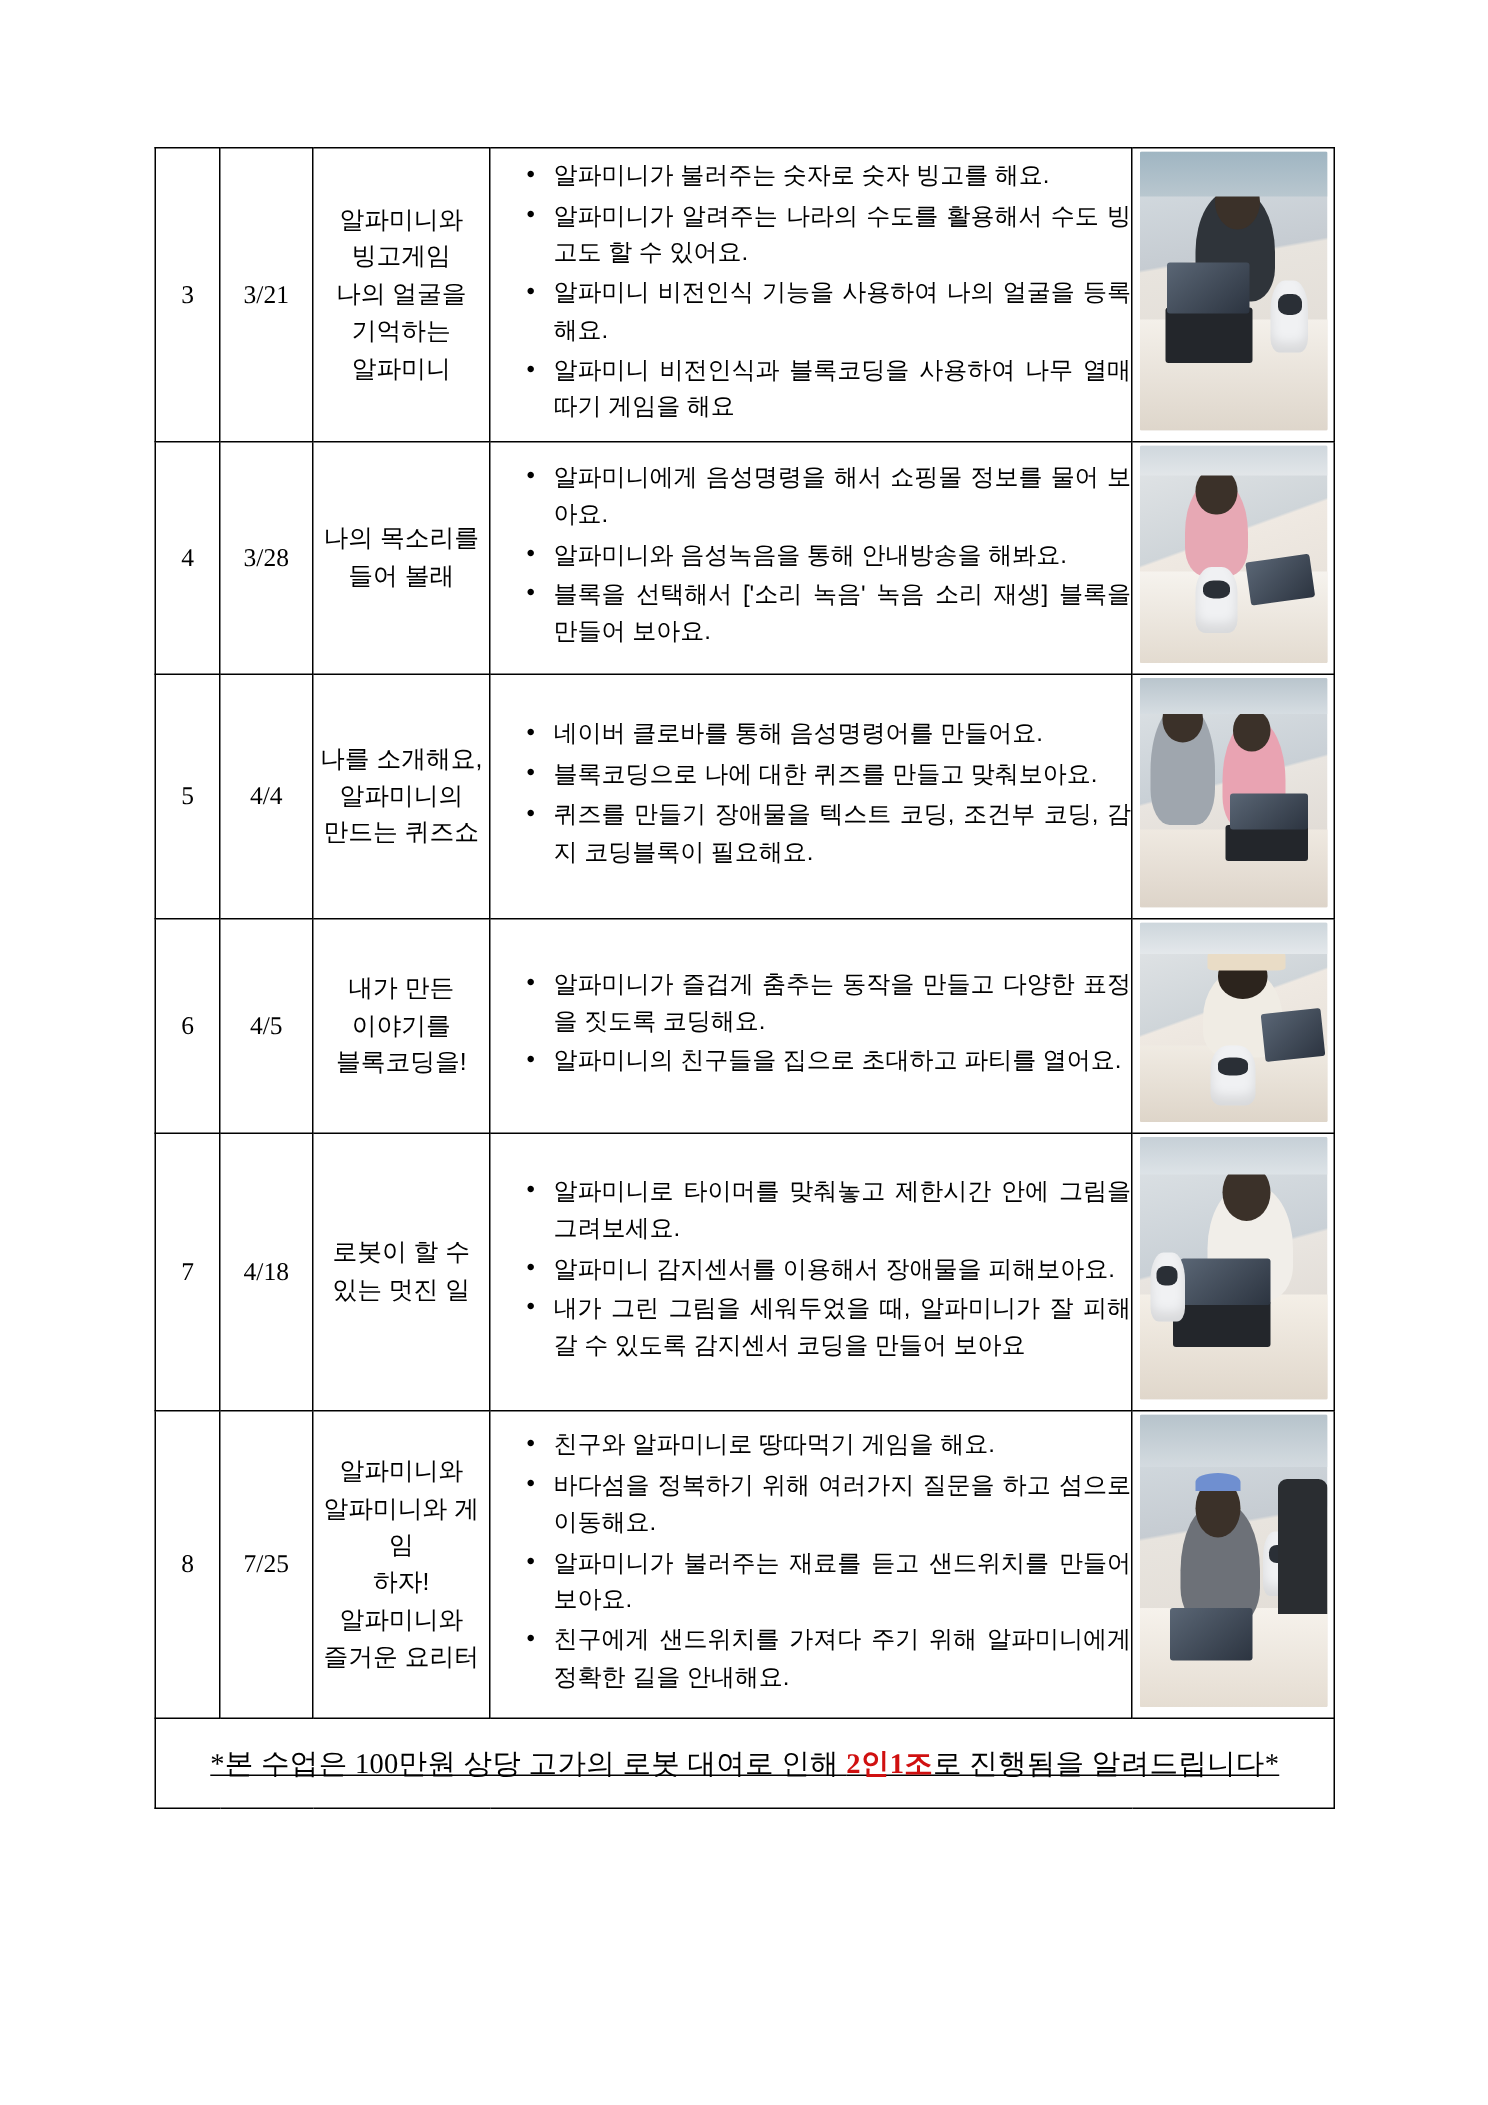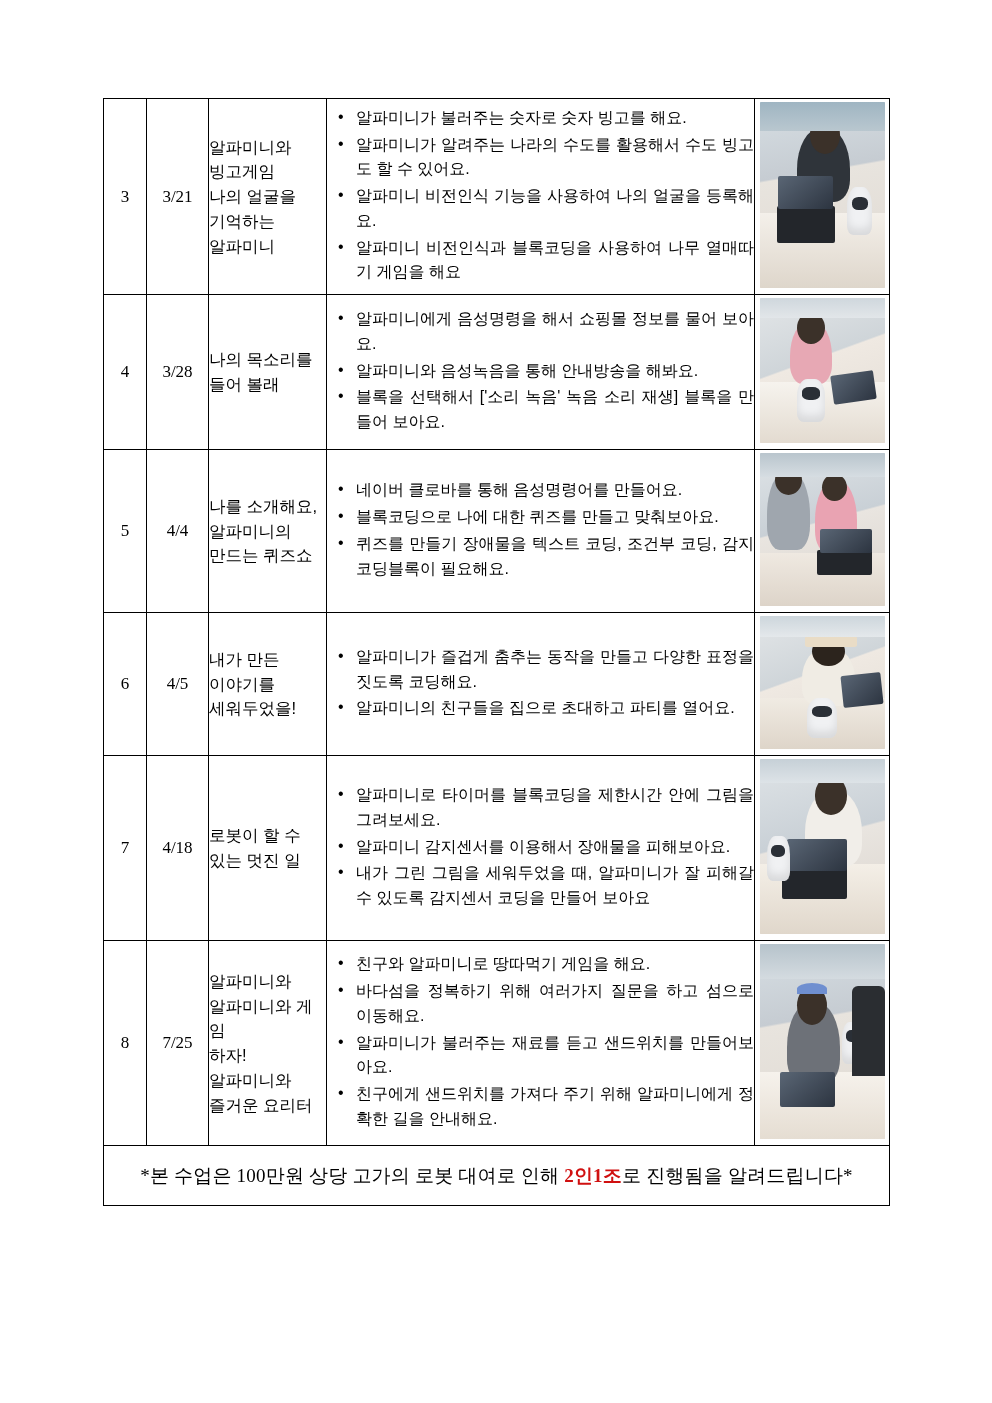--- a/index.html
+++ b/index.html
@@ -43,39 +43,40 @@
   .col-title { width: 118px; }
   .col-desc { width: 428px; }
   .col-photo { width: 135px; }
 
   .cell-no, .cell-date {
     text-align: center;
     font-size: 17px;
     font-family: "Liberation Serif", serif;
   }
   .cell-title {
+    text-align: center;
     font-size: 16.5px;
     line-height: 1.5;
     padding: 6px 6px;
     font-family: "Liberation Sans", sans-serif;
   }
   .cell-desc {
     padding: 8px 10px 8px 4px;
     font-size: 16px;
     line-height: 1.55;
     font-family: "Liberation Sans", sans-serif;
   }
   ul.bullets {
     margin: 0;
     padding: 0 0 0 28px;
     list-style: none;
   }
   ul.bullets li {
     position: relative;
-    margin: 0 0 2px 1px;
+    margin: 0 0 2px 14px;
     text-align: justify;
     text-justify: inter-character;
   }
   ul.bullets li::before {
     content: "\2022";
     position: absolute;
     left: -18px;
     top: -1px;
     font-size: 16px;
   }
@@ -259,21 +260,21 @@
             </div>
           </td>
         </tr>
 
         <tr style="height:143px;">
           <td class="cell-no">6</td>
           <td class="cell-date">4/5</td>
           <td class="cell-title">
             <div>내가 만든</div>
             <div>이야기를</div>
-            <div>세워두었을!</div>
+            <div>블록코딩을!</div>
           </td>
           <td class="cell-desc">
             <ul class="bullets">
               <li>알파미니가 즐겁게 춤추는 동작을 만들고 다양한 표정을 짓도록 코딩해요.</li>
               <li>알파미니의 친구들을 집으로 초대하고  파티를 열어요.</li>
             </ul>
           </td>
           <td class="cell-photo">
             <div class="photo" style="height:133px;">
               <div class="photo-inner ph-bg-b"></div>
@@ -290,21 +291,21 @@
 
         <tr style="height:185px;">
           <td class="cell-no">7</td>
           <td class="cell-date">4/18</td>
           <td class="cell-title">
             <div>로봇이 할 수</div>
             <div>있는 멋진 일</div>
           </td>
           <td class="cell-desc">
             <ul class="bullets">
-              <li>알파미니로 타이머를 블록코딩을 제한시간 안에 그림을 그려보세요.</li>
+              <li>알파미니로 타이머를 맞춰놓고 제한시간 안에 그림을 그려보세요.</li>
               <li>알파미니 감지센서를 이용해서 장애물을 피해보아요.</li>
               <li>내가 그린 그림을 세워두었을 때, 알파미니가 잘 피해갈 수 있도록 감지센서 코딩을 만들어 보아요</li>
             </ul>
           </td>
           <td class="cell-photo">
             <div class="photo" style="height:175px;">
               <div class="photo-inner ph-bg-c"></div>
               <div class="ph-desk" style="height:40%; background:linear-gradient(#f4efe7,#e0d7cb);"></div>
               <div class="ph-child" style="left:36%; top:18%; width:46%; height:44%; background:#f1eee9;"></div>
               <div class="ph-head" style="left:44%; top:10%; width:26%; height:22%;"></div>
@@ -342,21 +343,21 @@
               <div class="ph-head" style="left:30%; top:22%; width:24%; height:20%;"></div>
               <div style="position:absolute;left:30%;top:20%;width:24%;height:6%;background:#6f8fd0;border-radius:50% 50% 0 0;"></div>
               <div class="ph-screen" style="left:16%; top:66%; width:44%; height:18%;"></div>
               <div class="ph-robot" style="left:66%; top:40%; width:16%; height:22%;"></div>
               <div style="position:absolute;left:74%;top:22%;width:26%;height:46%;background:#2a2d31;border-radius:6px 6px 0 0;"></div>
               <div style="position:absolute;left:0;top:0;width:100%;height:18%;background:linear-gradient(#b6c3cb,#d4dbe0);"></div>
             </div>
           </td>
         </tr>
 
-        <tr class="footer-row" style="height:60px;">
+        <tr class="footer-row" style="height:60px;text-decoration:underline;">
           <td colspan="5">
             <span class="footer-note"><span>*본 수업은 100만원 상당 고가의 로봇 대여로 인해 </span><span class="hl">2인1조</span><span>로 진행됨을 알려드립니다*</span></span>
           </td>
         </tr>
 
       </tbody>
     </table>
   </div>
 </div>
 

